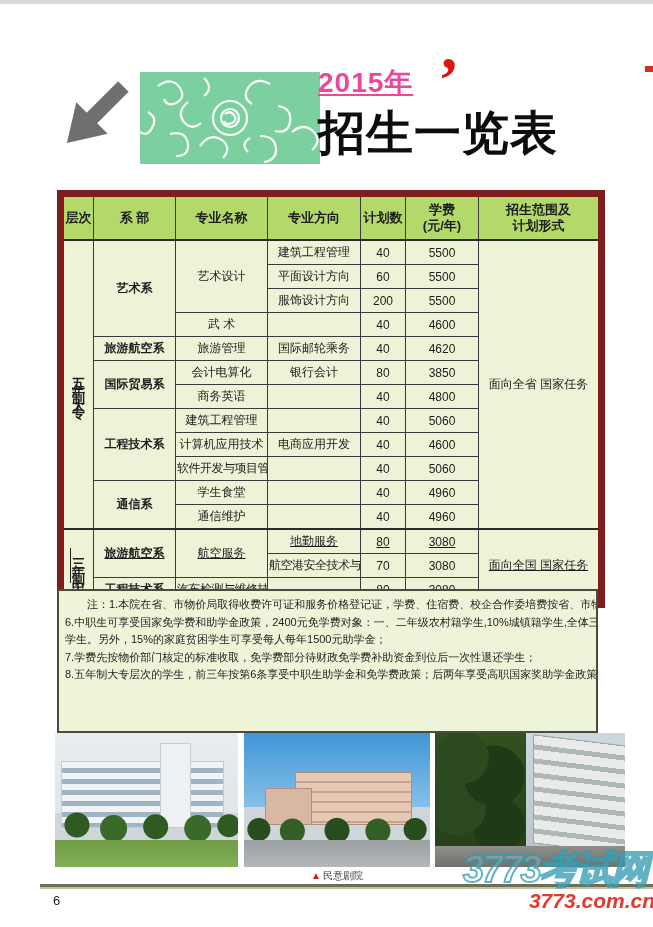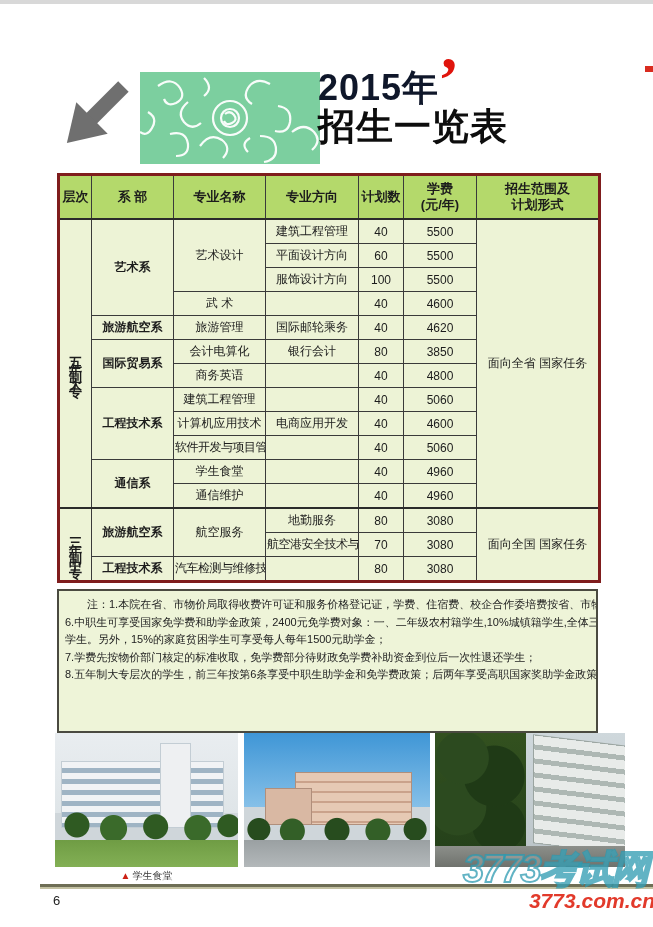--- a/index.html
+++ b/index.html
@@ -9,36 +9,36 @@
     font-family:"Liberation Sans","DejaVu Sans",sans-serif; color:#1c1c1c;
   }
   .top-bar { position:absolute; left:0; top:0; width:653px; height:4px; background:#d8d8d8; }
   .red-dash { position:absolute; left:645px; top:66px; width:8px; height:6px; background:#d92b1f; }
 
   
   .arrow-wrap { position:absolute; left:55px; top:72px; width:74px; height:92px; }
   .ornament { position:absolute; left:140px; top:72px; width:180px; height:92px; background:#7ccf9f; overflow:hidden; }
   .title-year {
     position:absolute; left:318px; top:64px; width:200px; height:40px;
-    font-size:36px; font-weight:bold; color:#0f172a; letter-spacing:1px; white-space:nowrap;
+    font-size:28px; font-weight:bold; color:#ec4899; letter-spacing:1px; white-space:nowrap;text-decoration:underline;
   }
   .title-comma {
     position:absolute; left:438px; top:48px; font-size:64px; font-weight:bold; color:#e0140c;
     font-family:"Liberation Serif","DejaVu Serif",serif; line-height:1;
   }
   .title-main {
     position:absolute; left:318px; top:102px; width:300px; height:64px;
-    font-size:37px; font-weight:bold; color:#0d0d0d; letter-spacing:1px; white-space:nowrap;
+    font-size:47px; font-weight:bold; color:#0d0d0d; letter-spacing:1px; white-space:nowrap;
   }
 
   
   table.enroll {
-    position:absolute; left:57px; top:173px; width:541px;
+    position:absolute; left:57px; top:190px; width:541px;
     border-collapse:collapse; table-layout:fixed;
-    border:3px solid #7f1d1d;
+    border:7px solid #7f1d1d;
   }
   table.enroll th, table.enroll td {
     border:1px solid #3a3a3a; text-align:center; vertical-align:middle;
     padding:0 1px; overflow:hidden;
   }
   table.enroll thead th {
     background:#b4d96b; font-weight:bold; font-size:13px; height:42px;
     white-space:pre-line; line-height:1.25; border-bottom:2px solid #2b2b2b;
   }
   table.enroll tbody td { background:#edf3d6; font-size:12px; height:23px; white-space:nowrap; }
@@ -46,21 +46,21 @@
   td.c-dir { font-size:11px; }
   td.tight { font-size:10px; letter-spacing:-0.5px; }
   td.tight2 { font-size:9.5px; letter-spacing:-0.5px; }
   td.c-dept { font-weight:bold; font-size:12.5px; }
   td.c-scope { white-space:pre-line; font-size:12.5px; line-height:1.8; }
   td.c-num { font-size:12.5px; }
   .vert {
     writing-mode:vertical-lr; text-orientation:upright;
     margin:0 auto; font-weight:bold; font-size:13px; letter-spacing:7px; line-height:1;
   }
-  tr.section-start td { border-top:2px solid #2b2b2b; }
+  tr.section-start td { border-top:2px solid #2b2b2b;text-decoration:underline; }
 
   
   .notes-box {
     position:absolute; left:57px; top:589px; width:525px; height:131px;
     background:#eef4d8; border:2px solid #4a4a40; padding:5px 6px 4px 6px;
     font-size:11px; line-height:17.5px; color:#222; overflow:hidden;
   }
   .note-line { white-space:nowrap; }
   .note-line:first-child { padding-left:22px; }
 
@@ -173,21 +173,21 @@
         <td rowspan="12" class="c-scope">面向全省
 国家任务</td>
       </tr>
       <tr>
         <td class="c-dir">平面设计方向</td>
         <td class="c-num">60</td>
         <td class="c-num">5500</td>
       </tr>
       <tr>
         <td class="c-dir">服饰设计方向</td>
-        <td class="c-num">100</td>
+        <td class="c-num">200</td>
         <td class="c-num">5500</td>
       </tr>
       <tr>
         <td class="c-major">武  术</td>
         <td class="c-dir"></td>
         <td class="c-num">40</td>
         <td class="c-num">4600</td>
       </tr>
       <tr>
         <td class="c-dept">旅游航空系</td>
@@ -290,22 +290,22 @@
     <div class="ph-layer" style="left:0;top:60%;width:100%;height:22%;background:radial-gradient(circle at 8% 55%,#274c1e 0 11px,transparent 12px),radial-gradient(circle at 26% 60%,#335f27 0 12px,transparent 13px),radial-gradient(circle at 50% 58%,#274c1e 0 12px,transparent 13px),radial-gradient(circle at 72% 60%,#335f27 0 12px,transparent 13px),radial-gradient(circle at 92% 55%,#274c1e 0 11px,transparent 12px);"></div>
     <div class="ph-layer" style="left:0;top:80%;width:100%;height:20%;background:linear-gradient(#9aa0a2,#b3b8ba);"></div>
   </div>
   <div class="photo" id="ph3">
     <div class="ph-layer" style="left:0;top:0;width:100%;height:100%;background:linear-gradient(#cfd8dc,#b9c2c6);"></div>
     <div class="ph-layer" style="left:52%;top:6%;width:48%;height:80%;background:repeating-linear-gradient(to bottom,#e8ebe9 0 9px,#aeb8b4 9px 14px);box-shadow:0 0 0 1px #9aa4a0;transform:skewY(7deg);"></div>
     <div class="ph-layer" style="left:0;top:0;width:48%;height:92%;background:radial-gradient(circle at 30% 20%,#2c4a1f 0 26px,transparent 27px),radial-gradient(circle at 65% 35%,#1f3a16 0 30px,transparent 31px),radial-gradient(circle at 25% 60%,#2c4a1f 0 28px,transparent 29px),radial-gradient(circle at 70% 75%,#1f3a16 0 26px,transparent 27px),linear-gradient(#33511f,#24401a);"></div>
     <div class="ph-layer" style="left:0;top:84%;width:100%;height:16%;background:linear-gradient(#8c8f8a,#6f726d);"></div>
   </div>
 
-  <div class="photo-caption" id="cap1">
-    <span class="tri">▲</span><span>学生食堂</span>
+  <div class="photo-caption" id="cap2">
+    <span class="tri">▲</span><span>民意剧院</span>
   </div>
 
   <div class="wm-name">3773考试网</div>
   <div class="wm-url">3773.com.cn</div>
 
   <div class="footer-rule"></div>
   <div class="page-number">6</div>
 
 </div>
 

